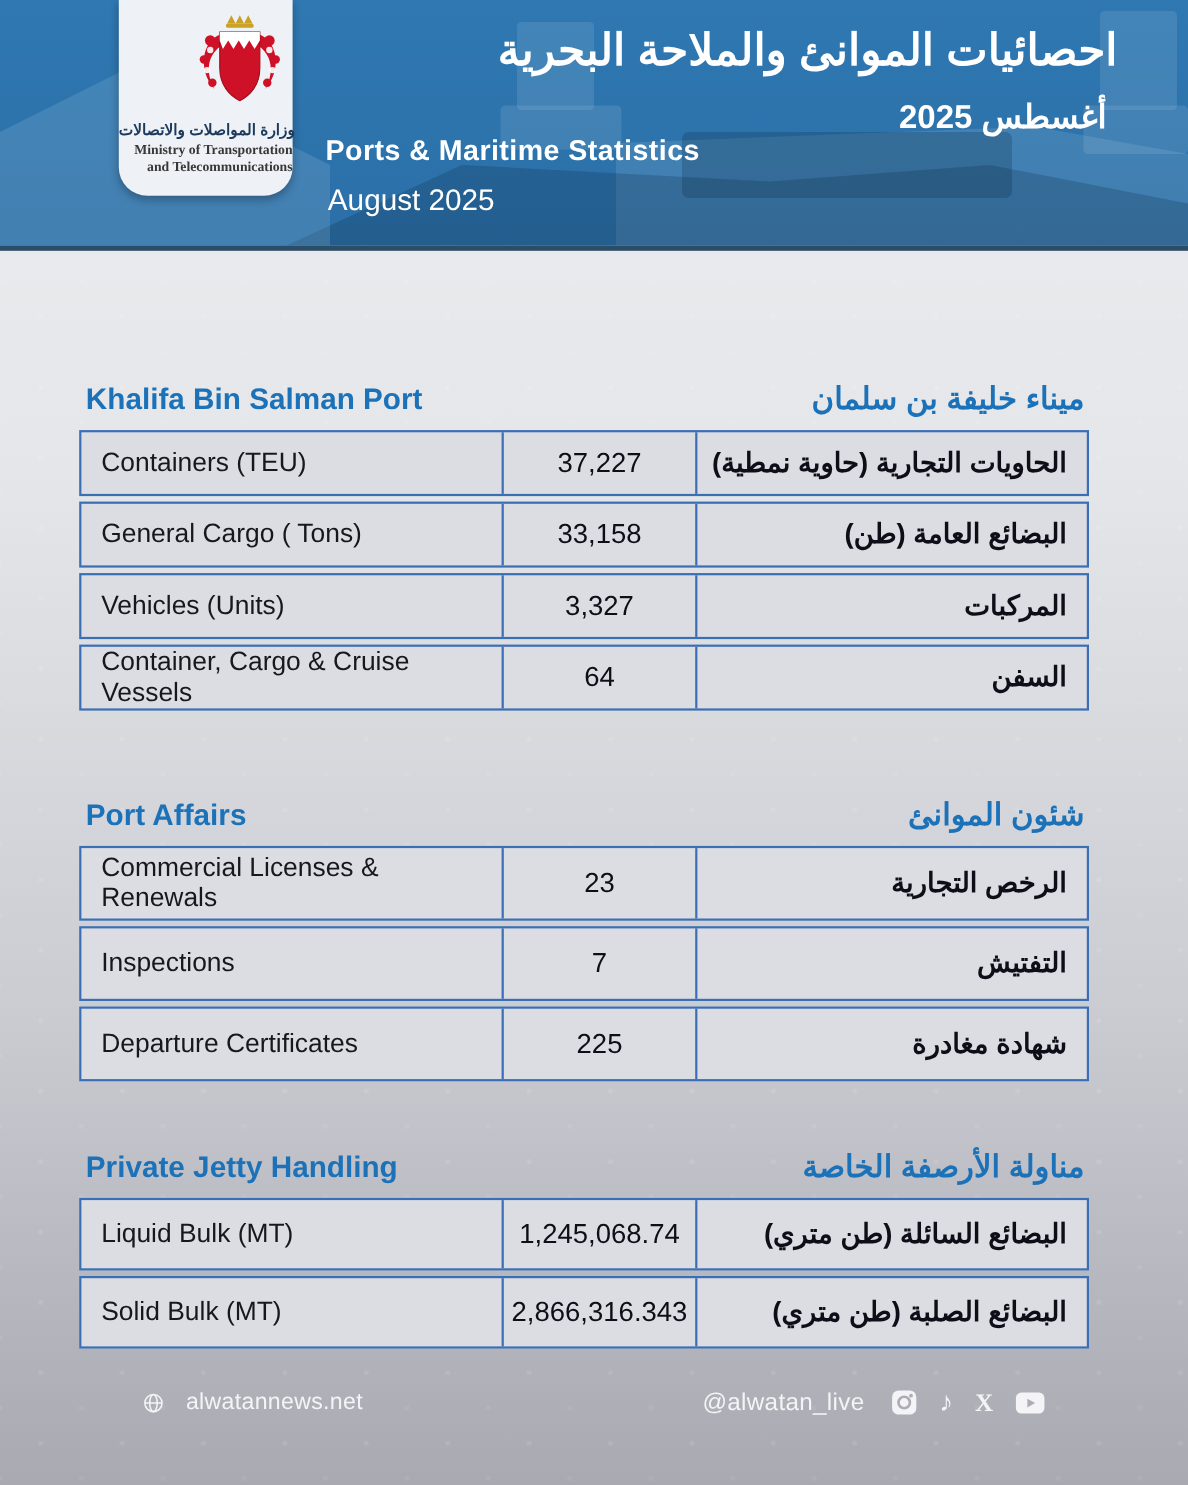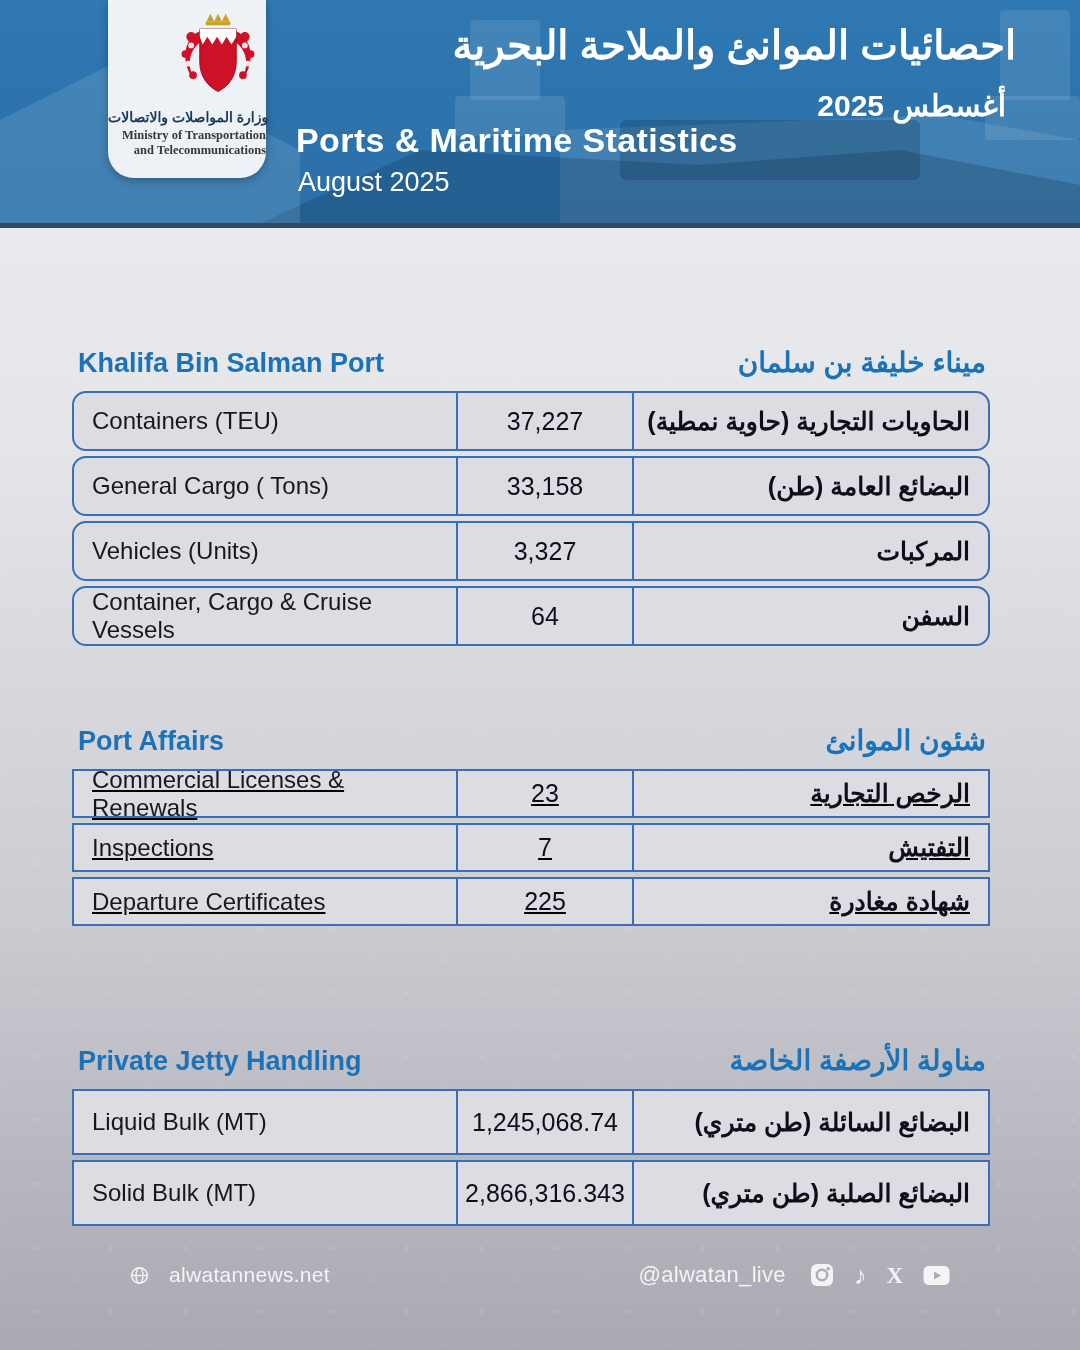--- a/index.html
+++ b/index.html
@@ -47,21 +47,21 @@
 
   .title-ar{
     position:absolute; top:22px; right:64px; font-size:40px; font-weight:700;
     color:#ffffff; direction:rtl; z-index:3; letter-spacing:0;
   }
   .subtitle-ar{
     position:absolute; top:88px; right:74px; font-size:30px; font-weight:600;
     color:#ffffff; direction:rtl; z-index:3;
   }
   .title-en{
-    position:absolute; top:121px; left:296px; font-size:34px; font-weight:600;
+    position:absolute; top:121px; left:296px; font-size:26px; font-weight:600;
     color:#ffffff; letter-spacing:.4px; z-index:3;
   }
   .subtitle-en{
     position:absolute; top:167px; left:298px; font-size:27px; font-weight:500;
     color:#ffffff; z-index:3;
   }
 
   
   .section{ position:absolute; left:72px; width:918px; z-index:1; }
   #sec-0{ top:346px; } #sec-1{ top:724px; } #sec-2{ top:1044px; }
@@ -69,22 +69,22 @@
   .sec-head{ display:flex; justify-content:space-between; align-items:baseline; padding:0 4px 0 6px; }
   .t-en{ color:#1c72b8; font-size:27px; font-weight:700; }
   .t-ar{ color:#1c72b8; font-size:28px; font-weight:700; direction:rtl; }
 
   .tbl{ margin-top:12px; }
   .row{
     display:flex; border:2px solid #3a6eb5; background:#dcdde2;
     margin-bottom:5px;
   }
   .row:last-child{ margin-bottom:0; }
-  #sec-0 .row{ height:60px;border-radius:14px; }
-  #sec-1 .row{ height:49px;text-decoration:underline; }
+  #sec-0 .row{ height:60px; }
+  #sec-1 .row{ height:68px; }
   #sec-2 .row{ height:66px; }
 
   .c-en{
     width:384px; padding-left:18px; display:flex; align-items:center;
     font-size:24px; color:#17171f; border-right:2px solid #3a6eb5;
   }
   .c-val{
     width:176px; display:flex; align-items:center; justify-content:center;
     font-size:25px; color:#0e0e18; border-right:2px solid #3a6eb5;
   }

